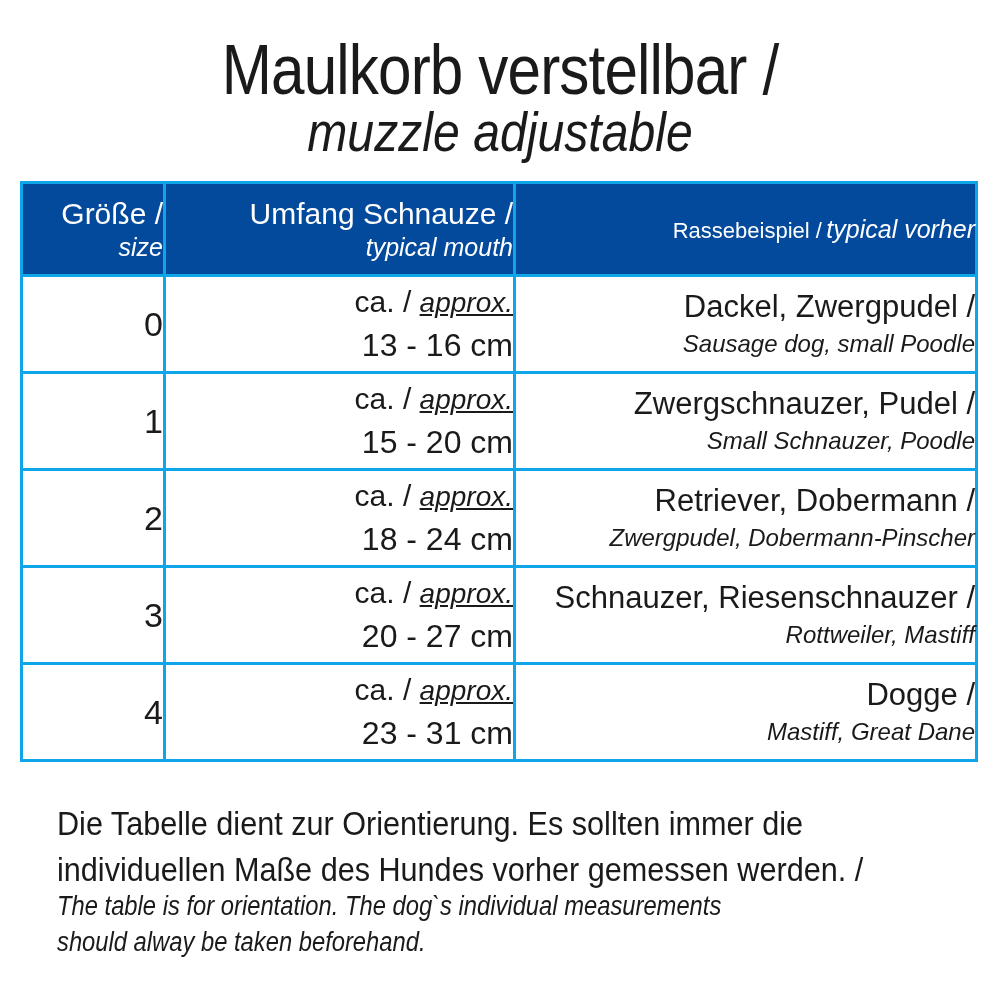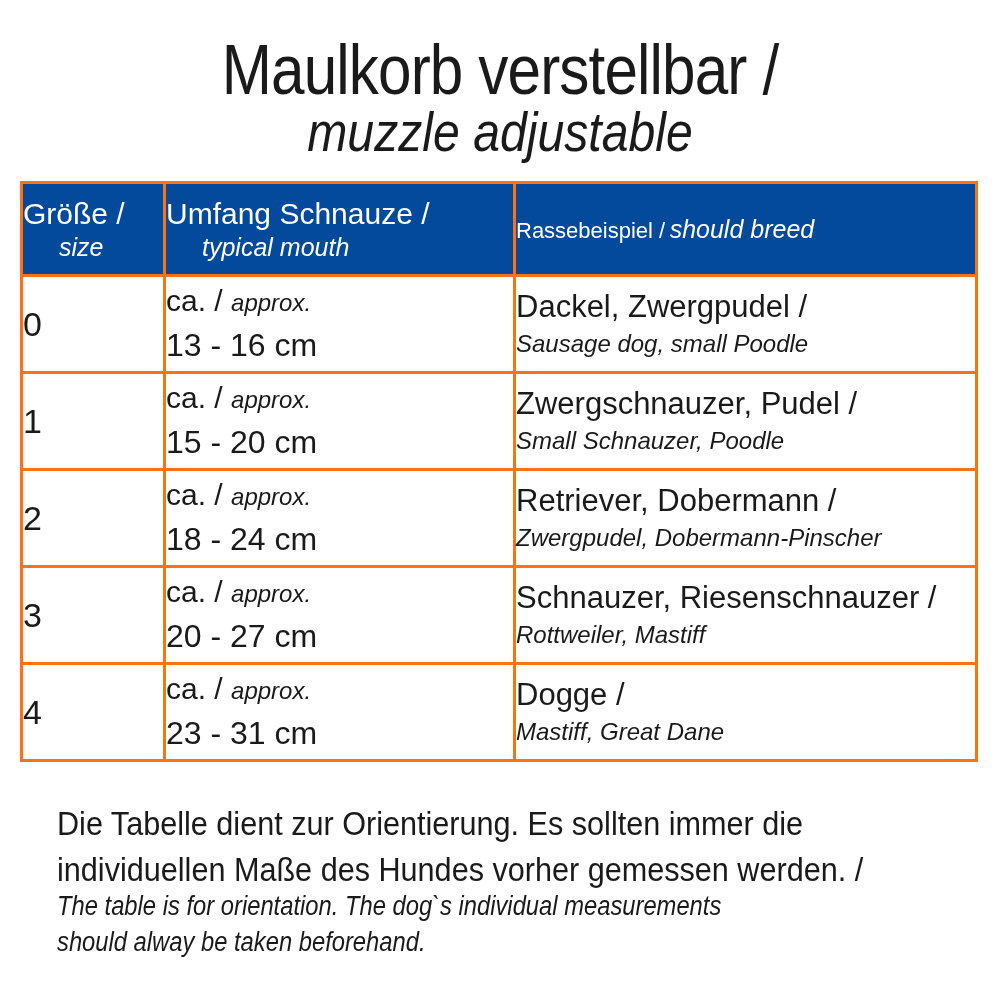--- a/index.html
+++ b/index.html
@@ -3,32 +3,32 @@
 <meta charset="utf-8">
 <style>
   html, body { margin: 0; padding: 0; background: #ffffff; }
   body { width: 1000px; height: 1000px; position: relative; overflow: hidden;
          font-family: "Liberation Sans", sans-serif; color: #1a1a1a; }
   .title { position: absolute; left: 0; width: 1000px; text-align: center; }
   .title-main { top: 30px; font-size: 70px; line-height: 80px; transform: scaleX(0.86); letter-spacing: -1px; }
   .title-sub { top: 100px; font-size: 56px; line-height: 64px; font-style: italic; transform: scaleX(0.86); }
   table.size-table { position: absolute; left: 20px; top: 181px; width: 958px;
          border-collapse: collapse; table-layout: fixed; }
-  .size-table td, .size-table th { border: 3px solid #f97316; text-align: left; padding: 0; margin-top: 16px; }
+  .size-table td, .size-table th { border: 3px solid #0ea5e9; text-align: right; padding: 0; margin-top: 16px; }
   .size-table th { background: #034a9c; color: #ffffff; font-weight: normal; height: 90px; }
   .size-table td { height: 94px; vertical-align: middle; }
   .col-size { width: 143px; }
   .col-mouth { width: 350px; }
   .h-main { font-size: 30px; line-height: 36px; display: block; }
   .h-sub { font-size: 25px; line-height: 30px; font-style: italic; display: block; padding-left: 36px; }
   .h-inline { display: inline; font-size: 22px; }
   .h-inline-sub { font-size: 25px; font-style: italic; }
   .cell-size { font-size: 34px; }
   .ca { font-size: 30px; line-height: 40px; display: block; }
-  .ca .it { font-size: 24px; font-style: italic; }
+  .ca .it { font-size: 28px; font-style: italic; text-decoration: underline; }
   .range { font-size: 32px; line-height: 44px; display: block; }
   .breed-de { font-size: 31px; line-height: 40px; display: block; white-space: nowrap; }
   .breed-en { font-size: 24px; line-height: 34px; display: block; font-style: italic; white-space: nowrap; }
   .note { position: absolute; left: 57px; }
   .note-de { top: 800px; font-size: 34px; line-height: 46px; transform-origin: left; transform: scaleX(0.9); white-space: nowrap; }
   .note-en { top: 888px; font-size: 27px; line-height: 36px; font-style: italic; transform-origin: left; transform: scaleX(0.88); white-space: nowrap; }
   .line { display: block; }
 </style>
 </head>
 <body>
@@ -47,21 +47,21 @@
       <th>
         <span class="h-main">Größe /</span>
         <span class="h-sub">size</span>
       </th>
       <th>
         <span class="h-main">Umfang Schnauze /</span>
         <span class="h-sub">typical mouth</span>
       </th>
       <th>
         <span class="h-inline">Rassebeispiel /</span>
-        <span class="h-inline-sub">should breed</span>
+        <span class="h-inline-sub">typical vorher</span>
       </th>
     </tr>
   </thead>
   <tbody>
     <tr>
       <td class="cell-size">0</td>
       <td>
         <span class="ca"><span>ca. /</span> <span class="it">approx.</span></span>
         <span class="range">13 - 16 cm</span>
       </td>

